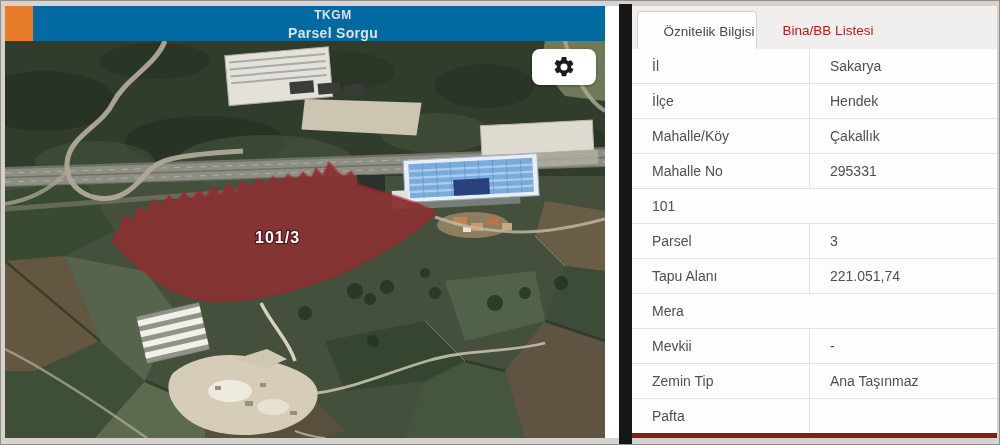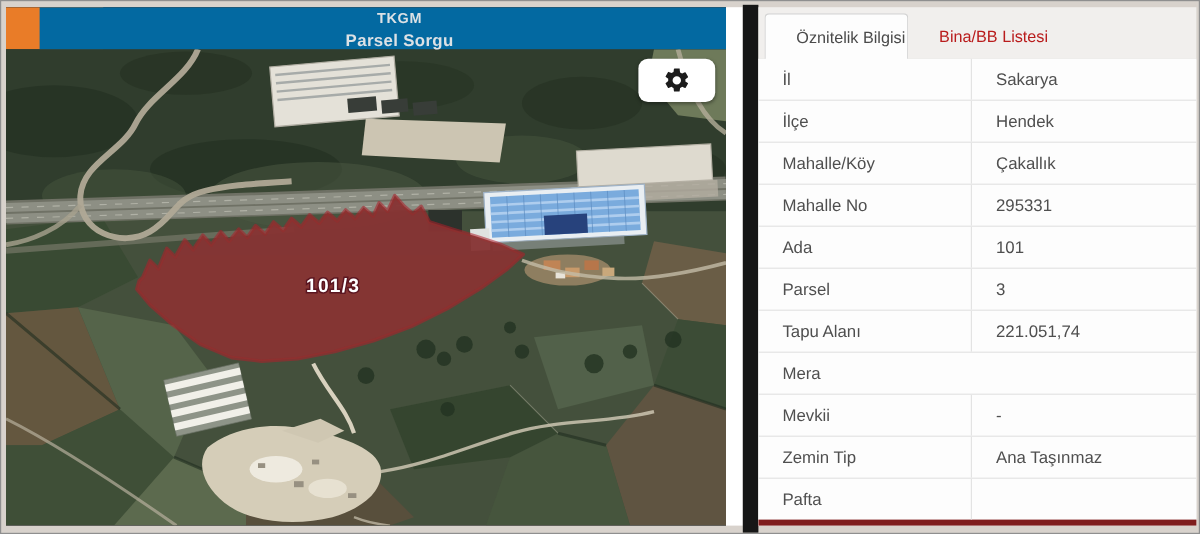--- a/index.html
+++ b/index.html
@@ -214,21 +214,20 @@
       </div>
       <div class="trow">
         <div class="tlabel">Mahalle/Köy</div>
         <div class="tvalue">Çakallık</div>
       </div>
       <div class="trow">
         <div class="tlabel">Mahalle No</div>
         <div class="tvalue">295331</div>
       </div>
       <div class="trow">
-        <div class="tlabel">Ada</div>
         <div class="tvalue">101</div>
       </div>
       <div class="trow">
         <div class="tlabel">Parsel</div>
         <div class="tvalue">3</div>
       </div>
       <div class="trow">
         <div class="tlabel">Tapu Alanı</div>
         <div class="tvalue">221.051,74</div>
       </div>

